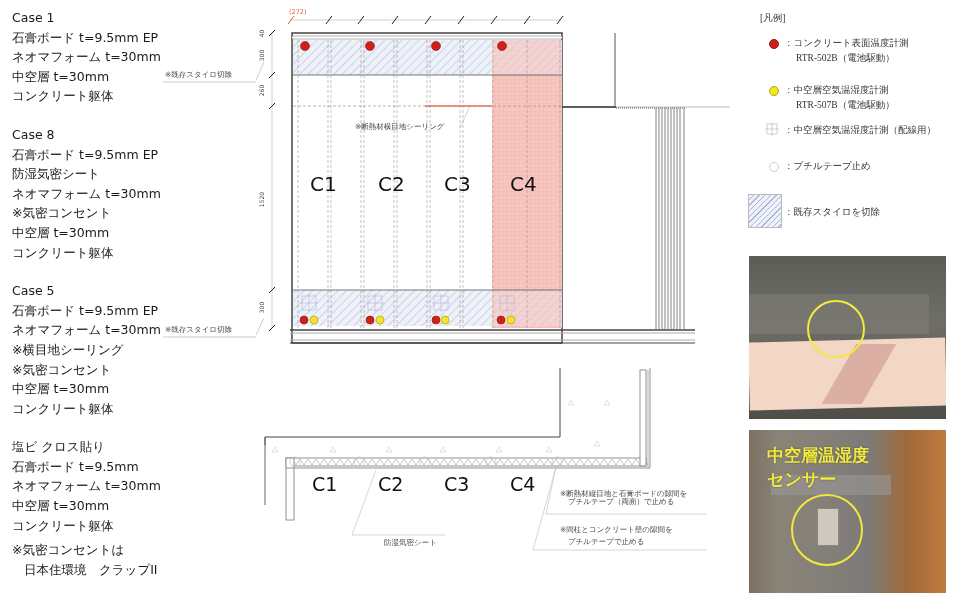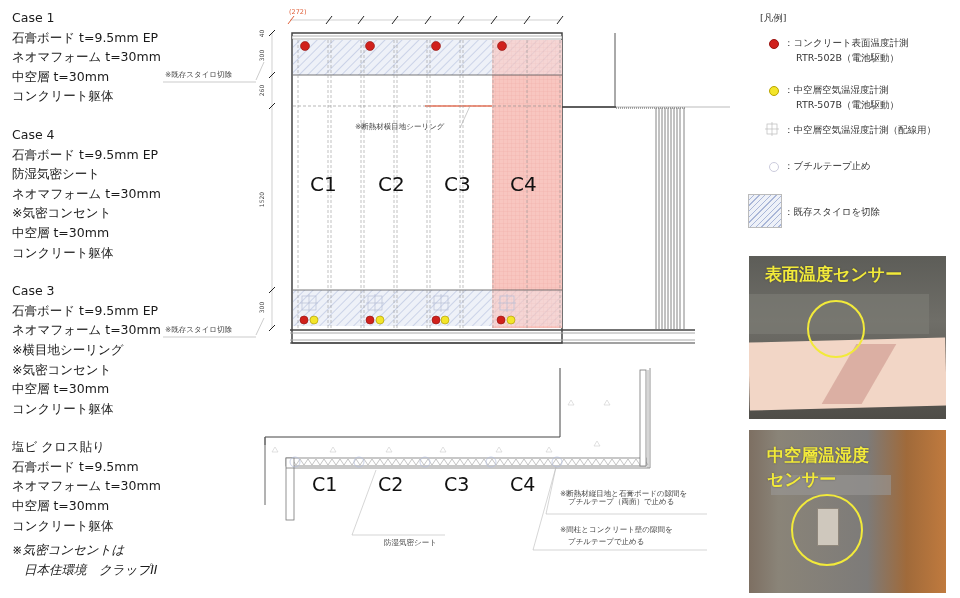--- a/index.html
+++ b/index.html
@@ -1,24 +1,24 @@
 <!DOCTYPE html>
 <html><head>
 <meta charset="utf-8">
 <style>
   html,body{margin:0;padding:0;background:#fff;}
   body{width:960px;height:598px;position:relative;overflow:hidden;font-family:"DejaVu Sans","Liberation Sans",sans-serif;color:#222;}
   .abs{position:absolute;}
   .cases{left:12px;top:8px;font-size:12.5px;line-height:19.6px;color:#1a1a1a;}
   .case{margin-bottom:19px;}
   .case .line{white-space:nowrap;}
-  .note{left:12px;top:540px;font-size:12.5px;line-height:19.6px;color:#1a1a1a;font-style:italic;}
+  .note{left:12px;top:540px;font-size:12.5px;line-height:19.6px;color:#1a1a1a;}
   .small{font-size:7.5px;color:#444;white-space:nowrap;}
   .legend{left:760px;top:12px;font-size:9.5px;color:#333;}
-  .legend .row{position:absolute;left:0;white-space:nowrap;}
+  .legend .row{position:absolute;left:0;white-space:nowrap;font-family:Liberation Serif, serif;}
   .dot{position:absolute;width:8px;height:8px;border-radius:50%;}
   .red{background:#d0201c;border:1px solid #9a1410;}
   .yel{background:#f3e52a;border:1px solid #b9a400;}
   .photo{position:absolute;overflow:hidden;}
   .photo-label{position:absolute;color:#f2ea3a;font-size:17px;font-weight:bold;text-shadow:0 0 2px rgba(0,0,0,.4);white-space:nowrap;}
   .circle{position:absolute;border:2px solid #f2ea3a;border-radius:50%;}
   .clabel{position:absolute;font-size:20px;color:#111;}
   .plabel{position:absolute;font-size:19px;color:#111;}
 </style>
 </head>
@@ -26,30 +26,30 @@
 
 <div class="abs cases">
   <div class="case">
     <div class="line">Case 1</div>
     <div class="line">石膏ボード t=9.5mm EP</div>
     <div class="line">ネオマフォーム t=30mm</div>
     <div class="line">中空層 t=30mm</div>
     <div class="line">コンクリート躯体</div>
   </div>
   <div class="case">
-    <div class="line">Case 4</div>
+    <div class="line">Case 8</div>
     <div class="line">石膏ボード t=9.5mm EP</div>
     <div class="line">防湿気密シート</div>
     <div class="line">ネオマフォーム t=30mm</div>
     <div class="line">※気密コンセント</div>
     <div class="line">中空層 t=30mm</div>
     <div class="line">コンクリート躯体</div>
   </div>
   <div class="case">
-    <div class="line">Case 3</div>
+    <div class="line">Case 5</div>
     <div class="line">石膏ボード t=9.5mm EP</div>
     <div class="line">ネオマフォーム t=30mm</div>
     <div class="line">※横目地シーリング</div>
     <div class="line">※気密コンセント</div>
     <div class="line">中空層 t=30mm</div>
     <div class="line">コンクリート躯体</div>
   </div>
   <div class="case">
     <div class="line">塩ビ クロス貼り</div>
     <div class="line">石膏ボード t=9.5mm</div>
@@ -265,21 +265,20 @@
   <span class="dot" style="left:9px;top:150px;border:1px solid #ccd;background:#fff"></span>
   <div class="row" style="left:24px;top:148px">：ブチルテープ止め</div>
   <span class="abs" style="left:-12px;top:182px;width:32px;height:32px;border:1px solid #bbb;background:repeating-linear-gradient(135deg,#eef1f8 0 3px,#a9b6d8 3px 4px)"></span>
   <div class="row" style="left:24px;top:194px">：既存スタイロを切除</div>
 </div>
 
 <div class="photo" style="left:749px;top:256px;width:197px;height:163px;background:linear-gradient(180deg,#5d5d58 0%,#6f6e68 40%,#4f4d48 100%)">
   <div class="abs" style="left:0;top:38px;width:180px;height:40px;background:#7a7a74;opacity:.7"></div>
   <div class="abs" style="left:0;top:84px;width:197px;height:68px;background:#f2d6c6;transform:rotate(-1.5deg)"></div>
   <div class="abs" style="left:90px;top:88px;width:40px;height:60px;background:#c88f86;opacity:.55;transform:skewX(-30deg)"></div>
-  <div class="photo-label" style="left:16px;top:7px">表面温度センサー</div>
   <div class="circle" style="left:58px;top:44px;width:54px;height:54px"></div>
 </div>
 <div class="photo" style="left:749px;top:430px;width:197px;height:163px;background:linear-gradient(90deg,#7d6f62 0%,#8a8478 15%,#7d7b79 60%,#a06a3a 80%,#c07a3e 100%)">
   <div class="abs" style="left:22px;top:45px;width:120px;height:20px;background:#9a9896;opacity:.6"></div>
   <div class="abs" style="left:68px;top:78px;width:20px;height:36px;background:#cfc8bd;border:1px solid #8f877c"></div>
   <div class="photo-label" style="left:18px;top:14px">中空層温湿度</div>
   <div class="photo-label" style="left:18px;top:38px">センサー</div>
   <div class="circle" style="left:42px;top:64px;width:68px;height:68px"></div>
 </div>
 

